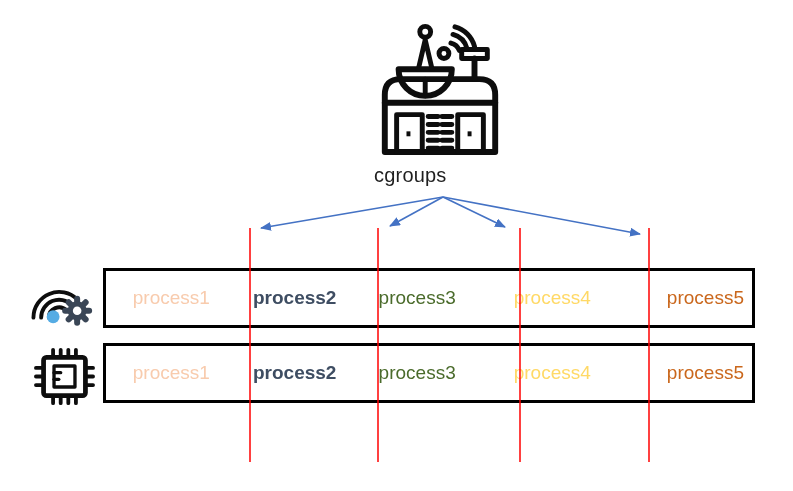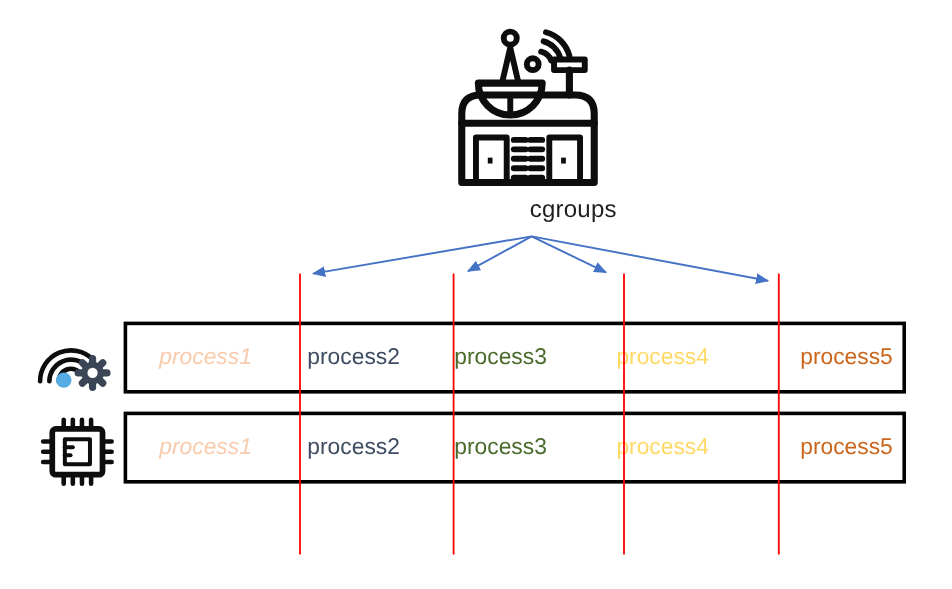--- a/index.html
+++ b/index.html
@@ -3,32 +3,32 @@
 <meta charset="utf-8">
 <style>
   html,body{margin:0;padding:0;background:#ffffff;}
   .canvas{
     position:relative;width:793px;height:491px;background:#ffffff;overflow:hidden;
     font-family:"Liberation Sans","DejaVu Sans",sans-serif;
   }
   .overlay{position:absolute;left:0;top:0;width:793px;height:491px;pointer-events:none;}
   .station-icon{position:absolute;left:371px;top:18px;width:138px;height:138px;}
   .cgroups-label{
-    position:absolute;left:374px;top:164px;width:140px;text-align:right;
+    position:absolute;left:374px;top:164px;width:140px;text-align:left;
     font-size:20px;color:#1f1f1f;letter-spacing:0.2px;
   }
   .proc-box{
     position:absolute;left:103px;width:646px;height:54px;border:3px solid #000000;
     display:flex;align-items:stretch;background:transparent;
   }
   .proc-box.row1{top:268px;}
   .proc-box.row2{top:343px;}
   .cell{display:flex;align-items:center;justify-content:center;font-size:19px;white-space:nowrap;}
-  .c1{width:22.3%;font-style:italic;}
-  .c2{width:19.8%;}
+  .c1{width:22.3%;}
+  .c2{width:19.8%;font-weight:bold;}
   .c3{width:22.0%;}
   .c4{width:20.0%;padding-left:12px;}
   .c5{width:15.9%;padding-left:48px;}
   .row-icon{position:absolute;}
   .wifi-gear{left:30px;top:272px;width:72px;height:57px;}
   .cpu-chip{left:31px;top:347px;width:67px;height:59px;}
 </style>
 </head>
 <body>
 

